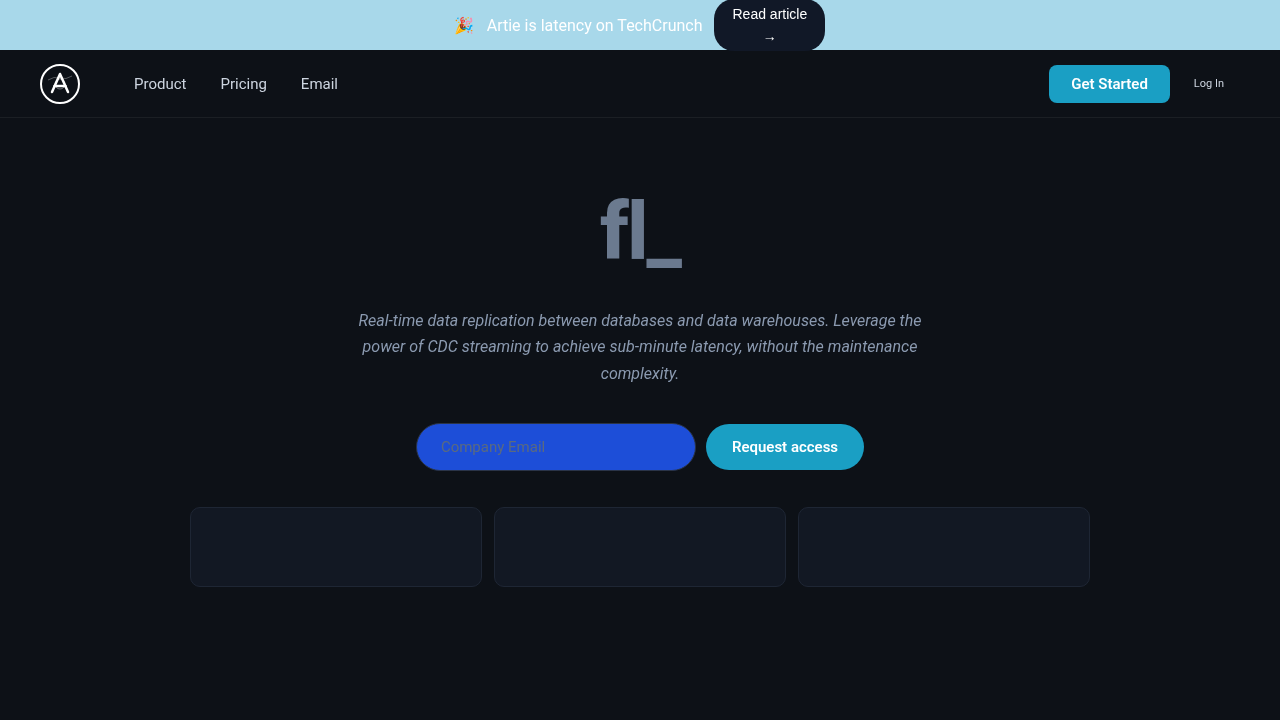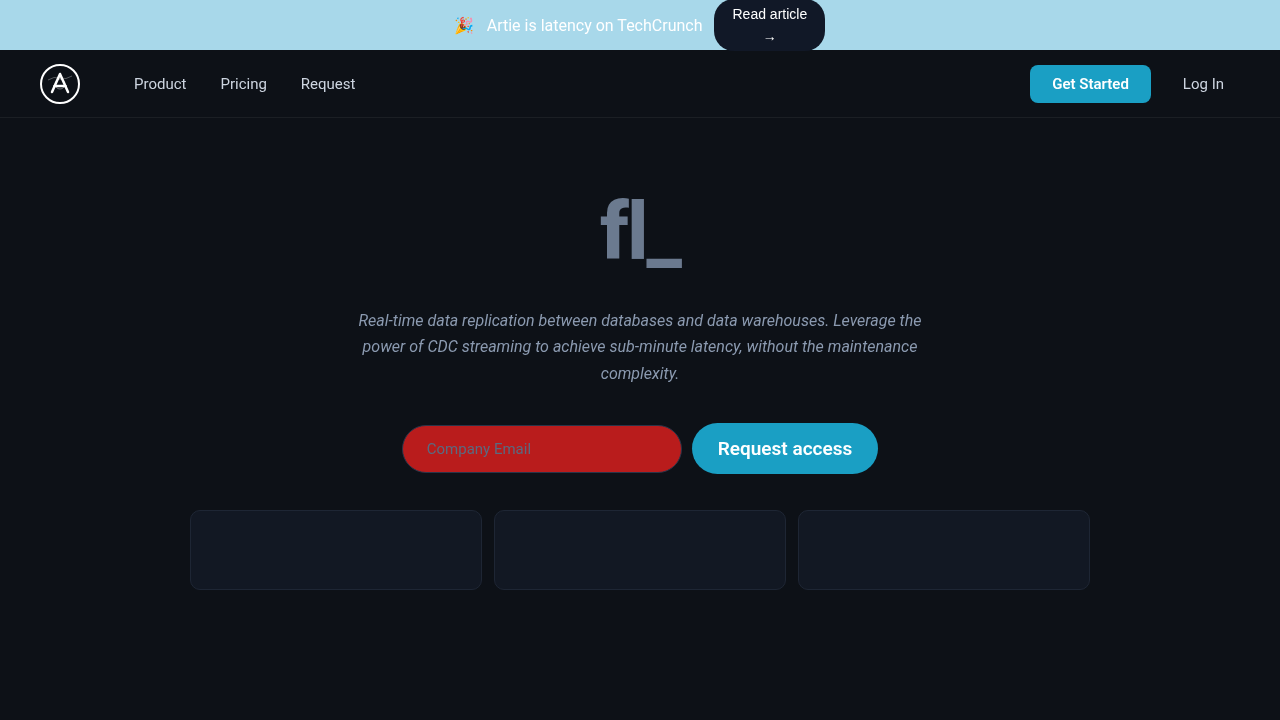--- a/index.html
+++ b/index.html
@@ -81,40 +81,40 @@
       align-items: center;
       gap: 4px;
       background: none;
       border: none;
       font-family: inherit;
     }
 
     .nav-actions {
       display: flex;
       align-items: center;
-      gap: 16px;
+      gap: 8px;
     }
 
     #get-started-btn {
       background: #1a9fc4;
       color: #fff;
       border: none;
       border-radius: 8px;
       padding: 10px 22px;
       font-size: 15px;
       font-weight: 600;
       cursor: pointer;
       font-family: inherit;
     }
 
     #login-btn {
       color: #cdd5e0;
       background: none;
       border: none;
-      font-size: 15px;
+      font-size: 11px;
       padding: 10px 16px;
       cursor: pointer;
       font-family: inherit;
     }
 
     
     .hero {
       display: flex;
       flex-direction: column;
       align-items: center;
@@ -168,42 +168,42 @@
 
     
     .hero-form {
       display: flex;
       gap: 10px;
       margin-top: 36px;
       align-items: center;
     }
 
     #email-input {
-      background: #b91c1c;
+      background: #1d4ed8;
       border: 1.5px solid #2a3448;
       border-radius: 30px;
       color: #fff;
       font-size: 15px;
       padding: 14px 24px;
       width: 280px;
       outline: none;
       font-family: inherit;
     }
 
     #email-input::placeholder {
       color: #5a6a80;
     }
 
     #request-access-btn {
       background: #1a9fc4;
       color: #fff;
       border: none;
       border-radius: 30px;
       padding: 14px 26px;
-      font-size: 19px;
+      font-size: 15px;
       font-weight: 600;
       cursor: pointer;
       white-space: nowrap;
       font-family: inherit;
     }
 
     
     .dashboard-preview {
       margin-top: 36px;
       width: 100%;
@@ -257,21 +257,21 @@
   </a>
 
   <div class="nav-links">
     <button class="nav-link">
       <span>Product</span>
     </button>
     <button class="nav-link">
       <span>Pricing</span>
     </button>
     <button class="nav-link">
-      <span>Request</span>
+      <span>Email</span>
     </button>
   </div>
 
   <div class="nav-actions">
     <button id="get-started-btn">
       <span>Get Started</span>
     </button>
     <button id="login-btn">
       <span>Log In</span>
     </button>

